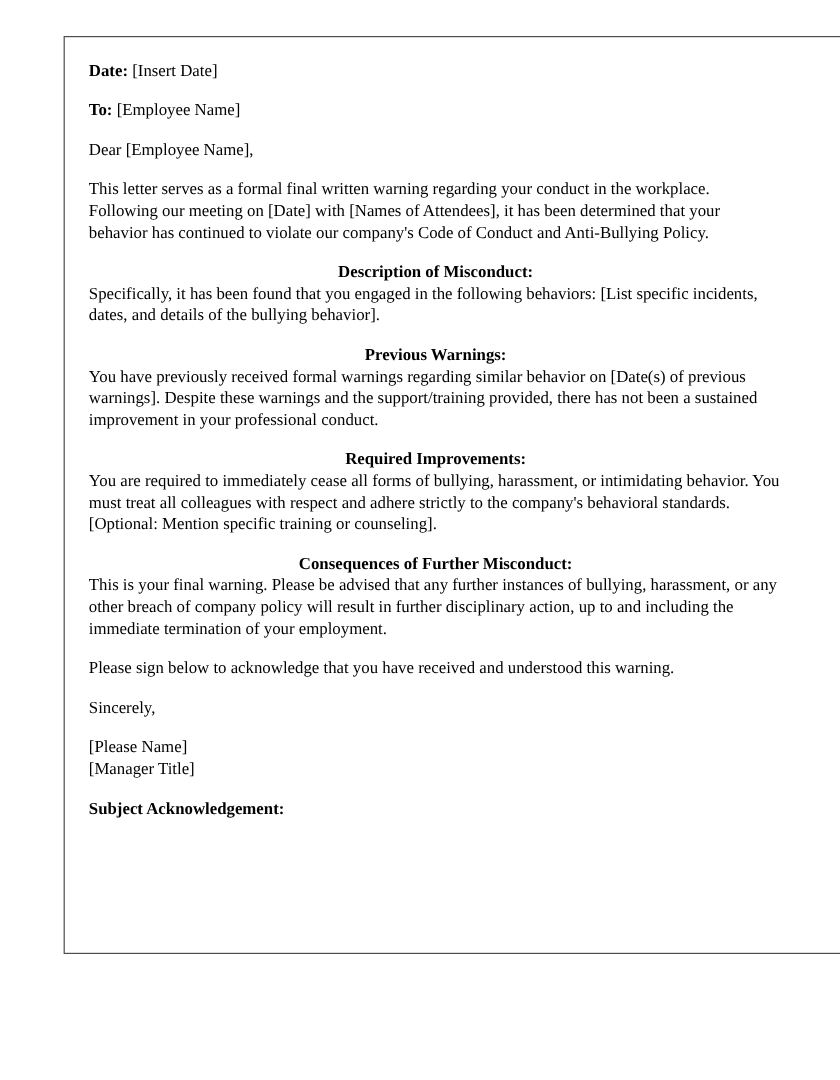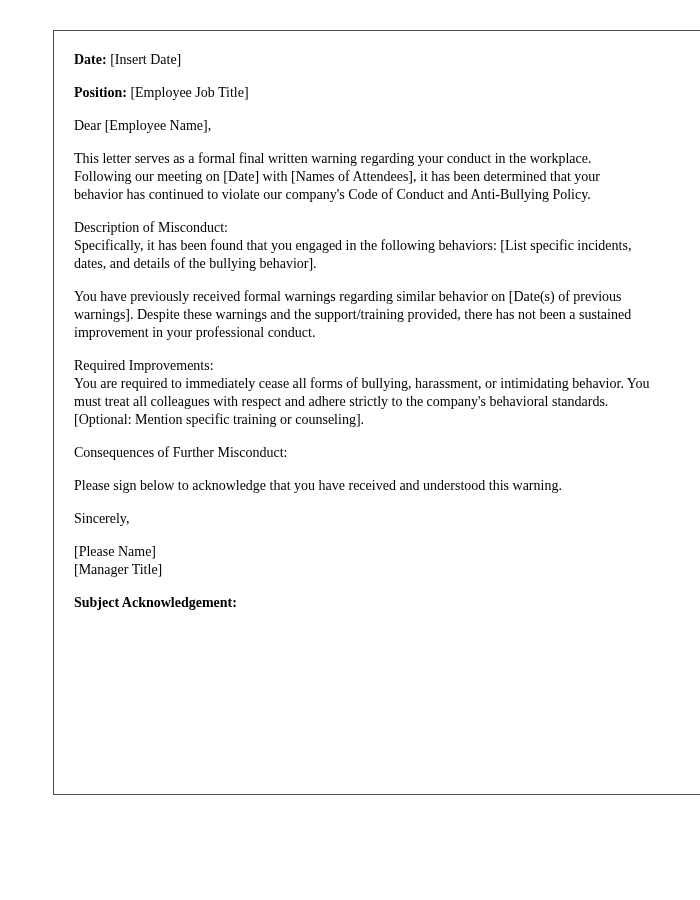--- a/index.html
+++ b/index.html
@@ -26,54 +26,56 @@
     line-height: 18px;
     color: #000000;
     margin-left: 23px;
   }
   .letter-frame p,
   .letter-frame .section {
     margin: 0 0 15px 0;
     max-width: 578px;
   }
   .b { font-weight: bold; }
-  .sec-heading { font-weight: normal; }
+  .sec-heading { font-weight: bold; text-align: center; }
   .sec-body { max-width: 578px; }
 </style>
 </head>
 <body>
 
 <div class="letter-frame">
 
   <p><span class="b">Date:</span> <span>[Insert Date]</span></p>
 
+  <p><span class="b">To:</span> <span>[Employee Name]</span></p>
 
-  <p><span class="b">Position:</span> <span>[Employee Job Title]</span></p>
 
 
   <p>Dear [Employee Name],</p>
 
   <p>This letter serves as a formal final written warning regarding your conduct in the workplace. Following our meeting on [Date] with [Names of Attendees], it has been determined that your behavior has continued to violate our company's Code of Conduct and Anti-Bullying Policy.</p>
 
   <div class="section">
     <div class="sec-heading">Description of Misconduct:</div>
     <div class="sec-body">Specifically, it has been found that you engaged in the following behaviors: [List specific incidents, dates, and details of the bullying behavior].</div>
   </div>
 
   <div class="section">
+    <div class="sec-heading">Previous Warnings:</div>
     <div class="sec-body">You have previously received formal warnings regarding similar behavior on [Date(s) of previous warnings]. Despite these warnings and the support/training provided, there has not been a sustained improvement in your professional conduct.</div>
   </div>
 
   <div class="section">
     <div class="sec-heading">Required Improvements:</div>
     <div class="sec-body">You are required to immediately cease all forms of bullying, harassment, or intimidating behavior. You must treat all colleagues with respect and adhere strictly to the company's behavioral standards. [Optional: Mention specific training or counseling].</div>
   </div>
 
   <div class="section">
     <div class="sec-heading">Consequences of Further Misconduct:</div>
+    <div class="sec-body">This is your final warning. Please be advised that any further instances of bullying, harassment, or any other breach of company policy will result in further disciplinary action, up to and including the immediate termination of your employment.</div>
   </div>
 
 
   <p>Please sign below to acknowledge that you have received and understood this warning.</p>
 
   <p>Sincerely,</p>
 
   <p><span>[Please Name]</span><br><span>[Manager Title]</span></p>
 
   <p><span class="b">Subject Acknowledgement:</span></p>

